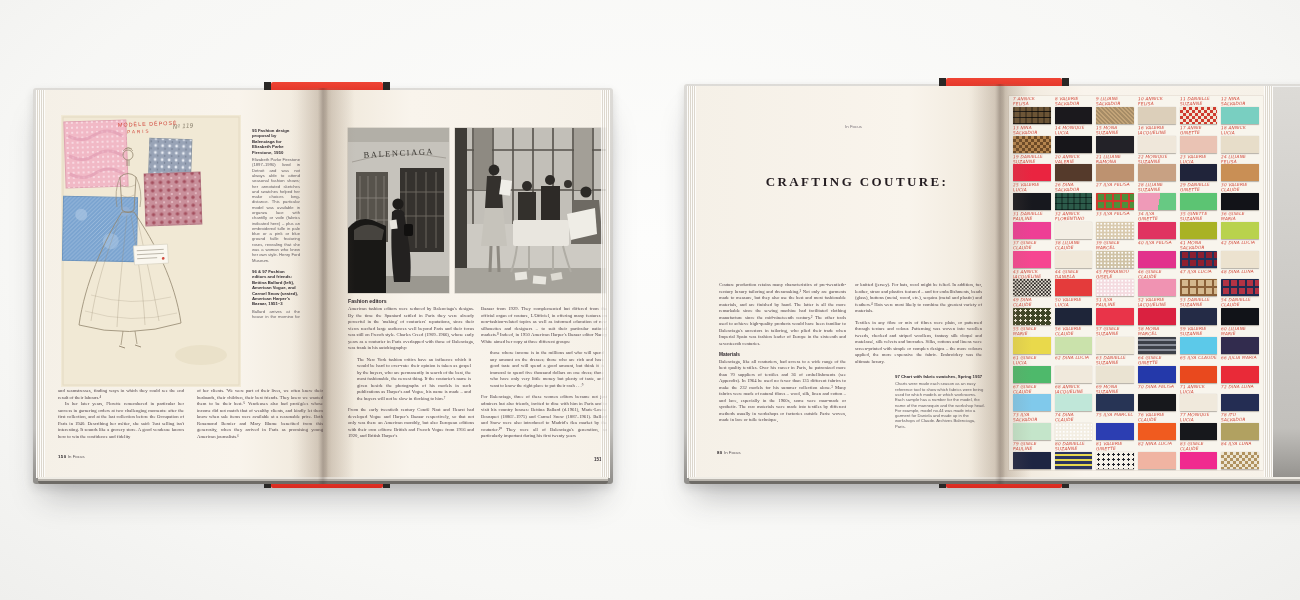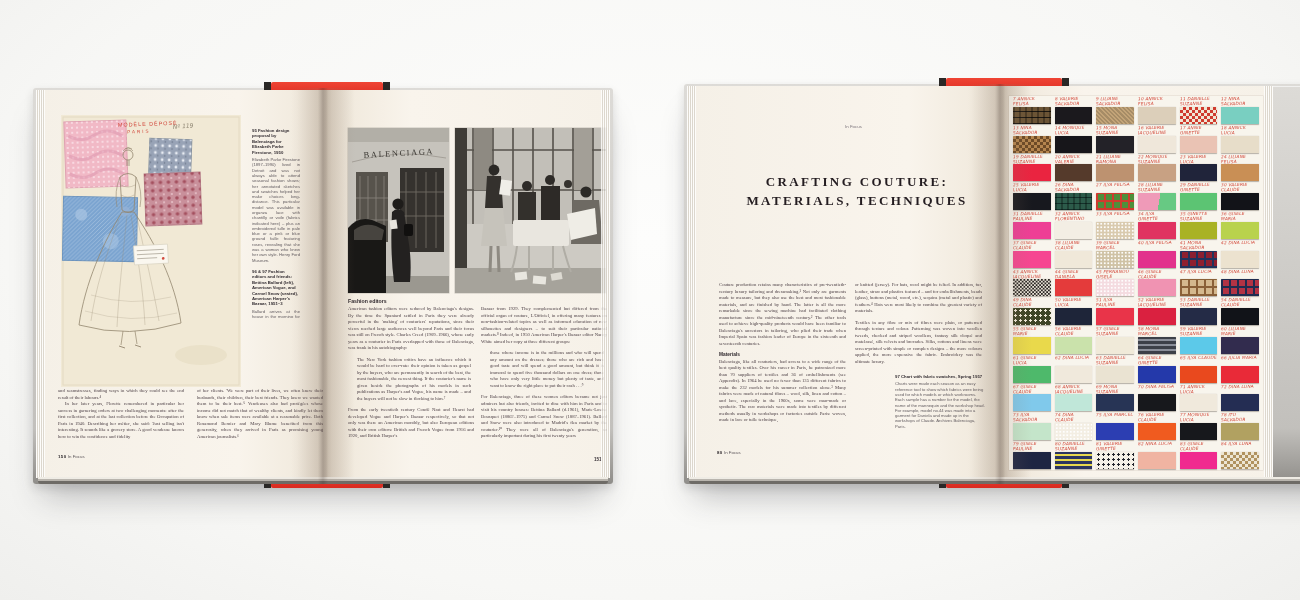--- a/index.html
+++ b/index.html
@@ -231,21 +231,20 @@
   <div class="book" style="left:684px;top:84px;width:692px;height:400px;">
     <div class="spine-tab" style="left:262px;width:116px;top:-6px;"></div>
     <div class="spine-tab" style="left:262px;width:116px;bottom:-4px;"></div>
     <div class="pages">
 
       <div class="page page-l" style="width:316px;">
         <div class="edge-stack" style="left:0;"></div>
         <div class="running-head" style="left:158px;top:38px;">In Focus</div>
         <div class="chapter-title" style="left:42px;top:86px;width:256px;">
           <div>CRAFTING COUTURE:</div>
-          <div>MATERIALS, TECHNIQUES</div>
         </div>
         <div class="bodytext" style="left:32px;top:196px;width:127px;height:160px;">
           <p>Couture production retains many characteristics of pre-twentieth-century luxury tailoring and dressmaking.¹ Not only are garments made to measure, but they also use the best and most fashionable materials, and are finished by hand. The latter is all the more remarkable since the sewing machine had facilitated clothing manufacture since the mid-nineteenth century.² The other tools used to achieve high-quality products would have been familiar to Balenciaga's ancestors in tailoring, who plied their trade when Imperial Spain was fashion leader of Europe in the sixteenth and seventeenth centuries.</p>
           <p class="gap subhead" style="font-size:4.8px;">Materials</p>
           <p>Balenciaga, like all couturiers, had access to a wide range of the best quality textiles. Over his career in Paris, he patronized more than 70 suppliers of textiles and 36 of embellishments (see Appendix). In 1964 he used no fewer than 135 different fabrics to make the 232 models for his summer collection alone.³ Many fabrics were made of natural fibres – wool, silk, linen and cotton – and lace, especially in the 1960s, some were man-made or synthetic. The raw materials were made into textiles by different methods usually in workshops or factories outside Paris: woven, made in lace or tulle technique,</p>
         </div>
         <div class="bodytext" style="left:168px;top:196px;width:127px;height:90px;">
           <p>or knitted (jersey). For hats, wool might be felted. In addition, fur, leather, straw and plastics featured – and for embellishments, beads (glass), buttons (metal, wood, etc.), sequins (metal and plastic) and feathers.⁴ Hats were most likely to combine the greatest variety of materials.</p>
           <p class="gap">Textiles in any fibre or mix of fibres were plain, or patterned through texture and colour. Patterning was woven into woollen tweeds, checked and striped woollens, fantasy silk cloqué and matelassé, silk velvets and brocades. Silks, cottons and linens were screen-printed with simple or complex designs – the more colours applied, the more expensive the fabric. Embroidery was the ultimate luxury.</p>
         </div>

